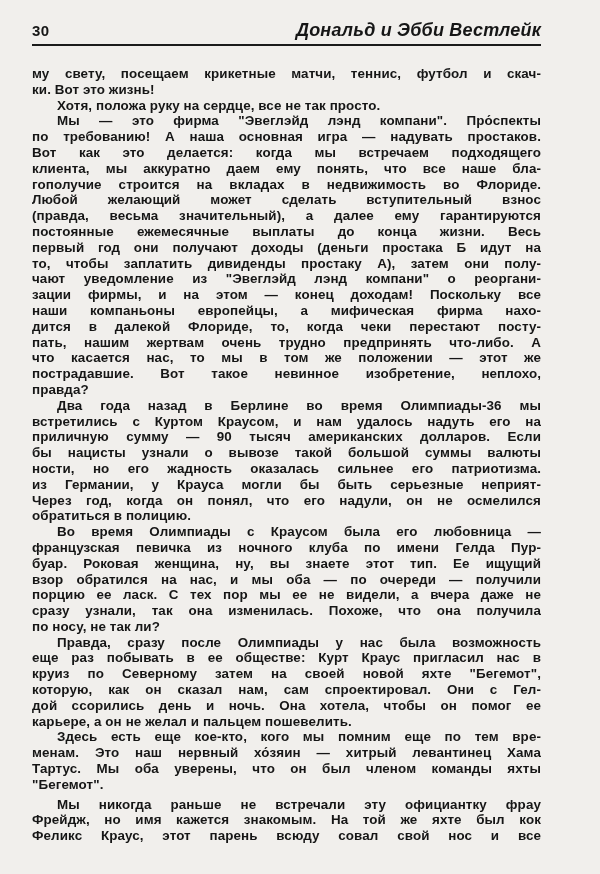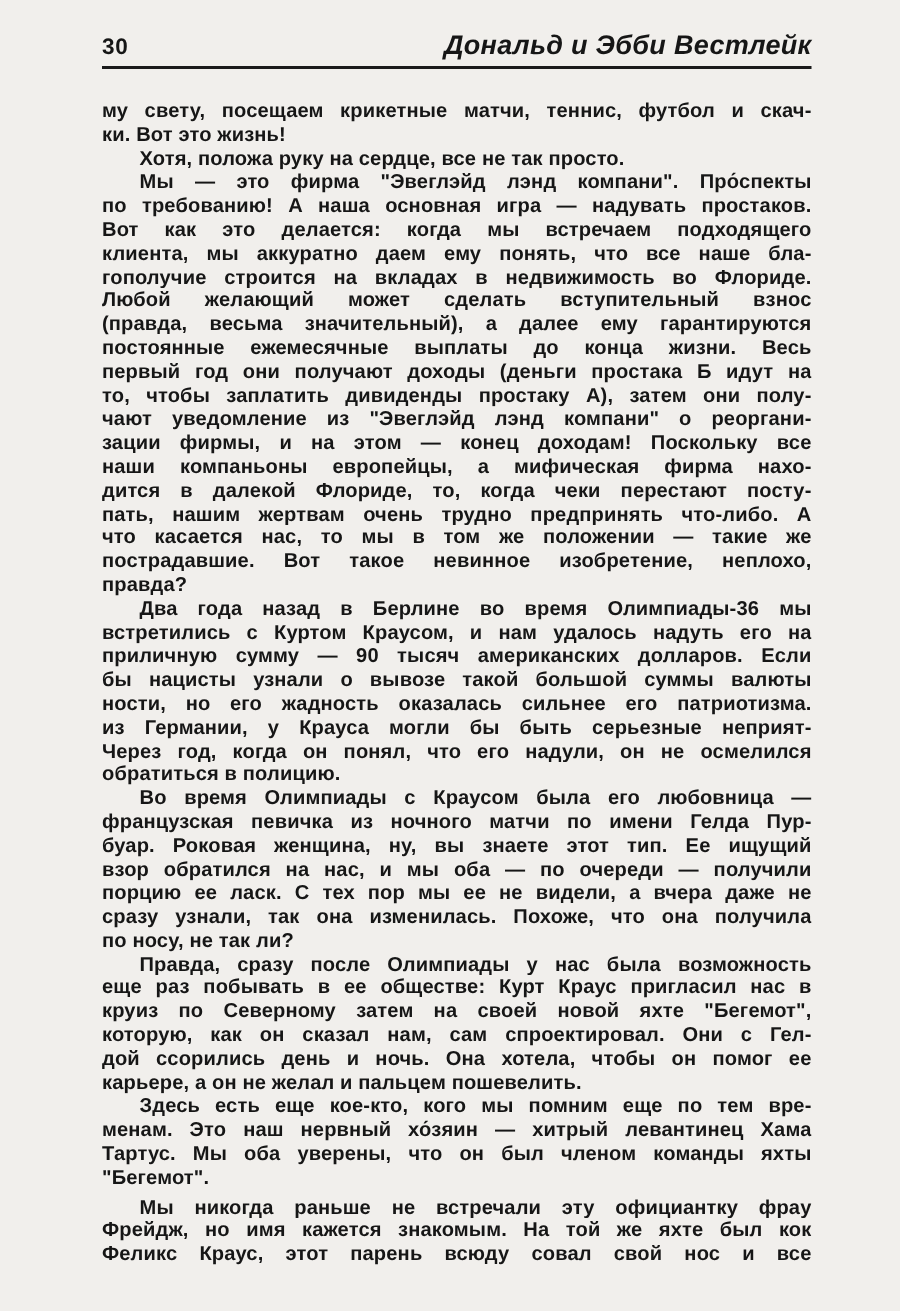--- a/index.html
+++ b/index.html
@@ -9,21 +9,21 @@
   .page {
     position: relative;
     width: 600px;
     height: 874px;
     background: var(--paper, #f1efec);
     color: var(--ink, #161616);
     font-family: "Liberation Sans", sans-serif;
     font-weight: bold;
     overflow: hidden;
     box-sizing: border-box;
-    padding: 20px 59px 0 68px;
+    padding: 20px 59px 0 32px;
   }
   .header {
     display: flex;
     justify-content: space-between;
     align-items: baseline;
     border-bottom: 2.5px solid #1b1b1b;
     padding-bottom: 3px;
   }
   .page-num {
     font-size: 15px;
@@ -79,37 +79,37 @@
         <div class="line">Любой желающий может сделать вступительный взнос</div>
         <div class="line">(правда, весьма значительный), а далее ему гарантируются</div>
         <div class="line">постоянные ежемесячные выплаты до конца жизни. Весь</div>
         <div class="line">первый год они получают доходы (деньги простака Б идут на</div>
         <div class="line">то, чтобы заплатить дивиденды простаку А), затем они полу-</div>
         <div class="line">чают уведомление из "Эвеглэйд лэнд компани" о реоргани-</div>
         <div class="line">зации фирмы, и на этом — конец доходам! Поскольку все</div>
         <div class="line">наши компаньоны европейцы, а мифическая фирма нахо-</div>
         <div class="line">дится в далекой Флориде, то, когда чеки перестают посту-</div>
         <div class="line">пать, нашим жертвам очень трудно предпринять что-либо. А</div>
-        <div class="line">что касается нас, то мы в том же положении — такие же</div>
+        <div class="line">что касается нас, то мы в том же положении — этот же</div>
         <div class="line">пострадавшие. Вот такое невинное изобретение, неплохо,</div>
         <div class="line last">правда?</div>
       </div>
       <div class="paragraph">
         <div class="line indent">Два года назад в Берлине во время Олимпиады-36 мы</div>
         <div class="line">встретились с Куртом Краусом, и нам удалось надуть его на</div>
         <div class="line">приличную сумму — 90 тысяч американских долларов. Если</div>
         <div class="line">бы нацисты узнали о вывозе такой большой суммы валюты</div>
         <div class="line">ности, но его жадность оказалась сильнее его патриотизма.</div>
         <div class="line">из Германии, у Крауса могли бы быть серьезные неприят-</div>
         <div class="line">Через год, когда он понял, что его надули, он не осмелился</div>
         <div class="line last">обратиться в полицию.</div>
       </div>
       <div class="paragraph">
         <div class="line indent">Во время Олимпиады с Краусом была его любовница —</div>
-        <div class="line">французская певичка из ночного матчи по имени Гелда Пур-</div>
+        <div class="line">французская певичка из ночного клуба по имени Гелда Пур-</div>
         <div class="line">буар. Роковая женщина, ну, вы знаете этот тип. Ее ищущий</div>
         <div class="line">взор обратился на нас, и мы оба — по очереди — получили</div>
         <div class="line">порцию ее ласк. С тех пор мы ее не видели, а вчера даже не</div>
         <div class="line">сразу узнали, так она изменилась. Похоже, что она получила</div>
         <div class="line last">по носу, не так ли?</div>
       </div>
       <div class="paragraph">
         <div class="line indent">Правда, сразу после Олимпиады у нас была возможность</div>
         <div class="line">еще раз побывать в ее обществе: Курт Краус пригласил нас в</div>
         <div class="line">круиз по Северному затем на своей новой яхте "Бегемот",</div>

